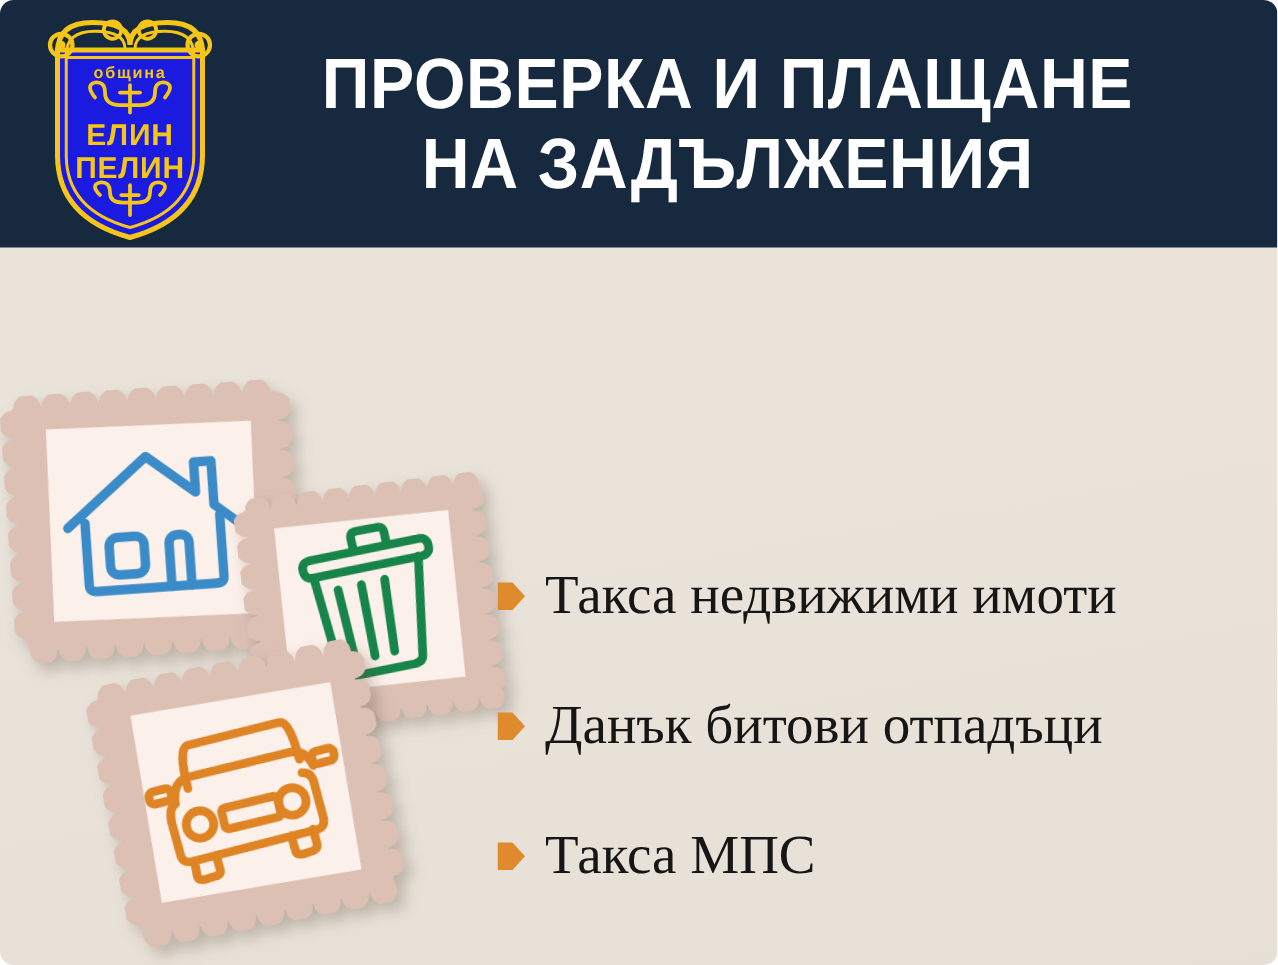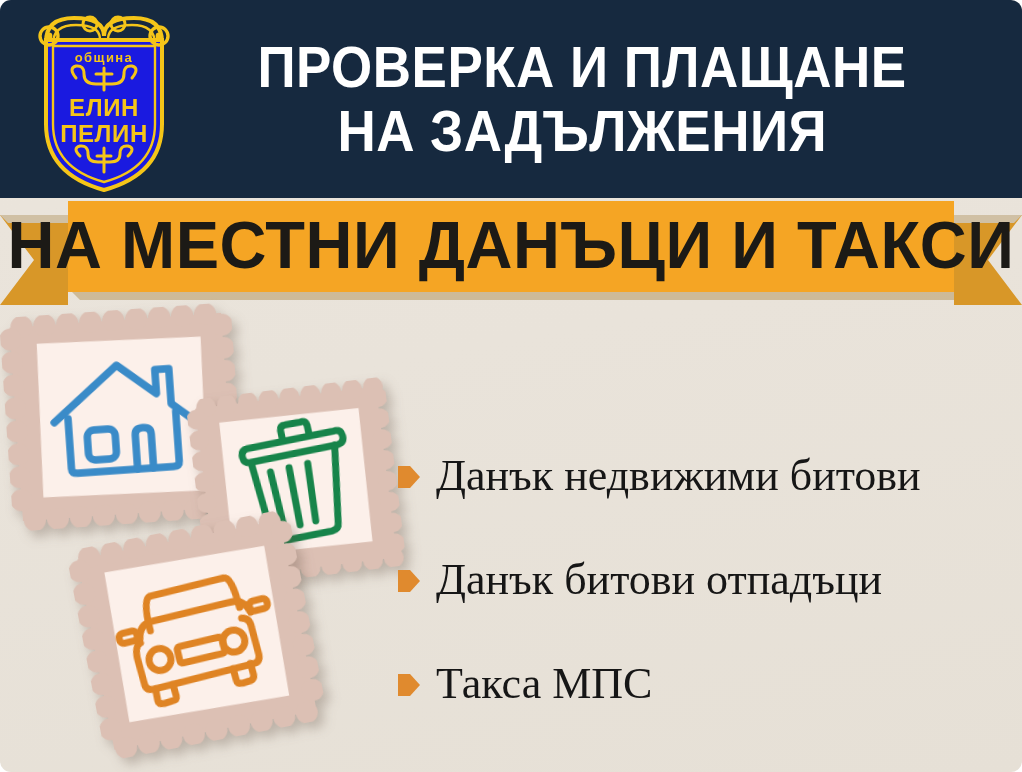--- a/index.html
+++ b/index.html
@@ -167,35 +167,20 @@
         <path d="M73 150 L87 150"></path>
       </g>
     </svg>
   </div>
 
   <div class="header-titles">
     <div class="title-line">ПРОВЕРКА И ПЛАЩАНЕ</div>
     <div class="title-line">НА ЗАДЪЛЖЕНИЯ</div>
   </div>
 
-  <div class="ribbon">
-    <svg viewBox="0 0 1022 115" xmlns="http://www.w3.org/2000/svg">
-
-      <polygon points="0,19 68,19 68,109 0,109 34,64" fill="#d89728"></polygon>
-      <polygon points="0,19 68,19 68,27 8,27" fill="#cfc7ba" opacity="0.85"></polygon>
-
-      <polygon points="1022,19 954,19 954,109 1022,109 988,64" fill="#d89728"></polygon>
-      <polygon points="1022,19 954,19 954,27 1014,27" fill="#cfc7ba" opacity="0.85"></polygon>
-
-      <polygon points="68,92 954,92 954,104 80,104" fill="#9a6d1c" opacity="0.35"></polygon>
-
-      <rect x="68" y="5" width="886" height="91" fill="#f5a524"></rect>
-      <text x="511" y="72" text-anchor="middle" fill="#1c1a16" font-family="Liberation Sans Narrow, Liberation Sans, sans-serif" font-size="66" font-weight="bold" letter-spacing="0.5" transform="scale(0.985,1)" transform-origin="511 72">НА МЕСТНИ ДАНЪЦИ И ТАКСИ</text>
-    </svg>
-  </div>
 
   <div class="stamps">
 
     <div class="stamp stamp-house" style="transform: rotate(-4deg);">
       <svg width="232" height="214" viewBox="0 0 232 214" xmlns="http://www.w3.org/2000/svg">
         <defs>
           <pattern id="scallopTop" width="1" height="1"></pattern>
         </defs>
         <g>
           <rect x="10" y="10" width="212" height="194" fill="#dcc0b4"></rect>
@@ -359,21 +344,21 @@
   </div>
 
   <div class="bullet-list">
 
     <div class="bullet-row">
       <span class="bullet-mark">
         <svg viewBox="0 0 22 26" xmlns="http://www.w3.org/2000/svg">
           <polygon points="0,2 12,2 22,13 12,24 0,24" fill="#e08a2e"></polygon>
         </svg>
       </span>
-      <span class="bullet-text">Данък недвижими битови</span>
+      <span class="bullet-text">Такса недвижими имоти</span>
     </div>
 
     <div class="bullet-row">
       <span class="bullet-mark">
         <svg viewBox="0 0 22 26" xmlns="http://www.w3.org/2000/svg">
           <polygon points="0,2 12,2 22,13 12,24 0,24" fill="#e08a2e"></polygon>
         </svg>
       </span>
       <span class="bullet-text">Данък битови отпадъци</span>
     </div>

